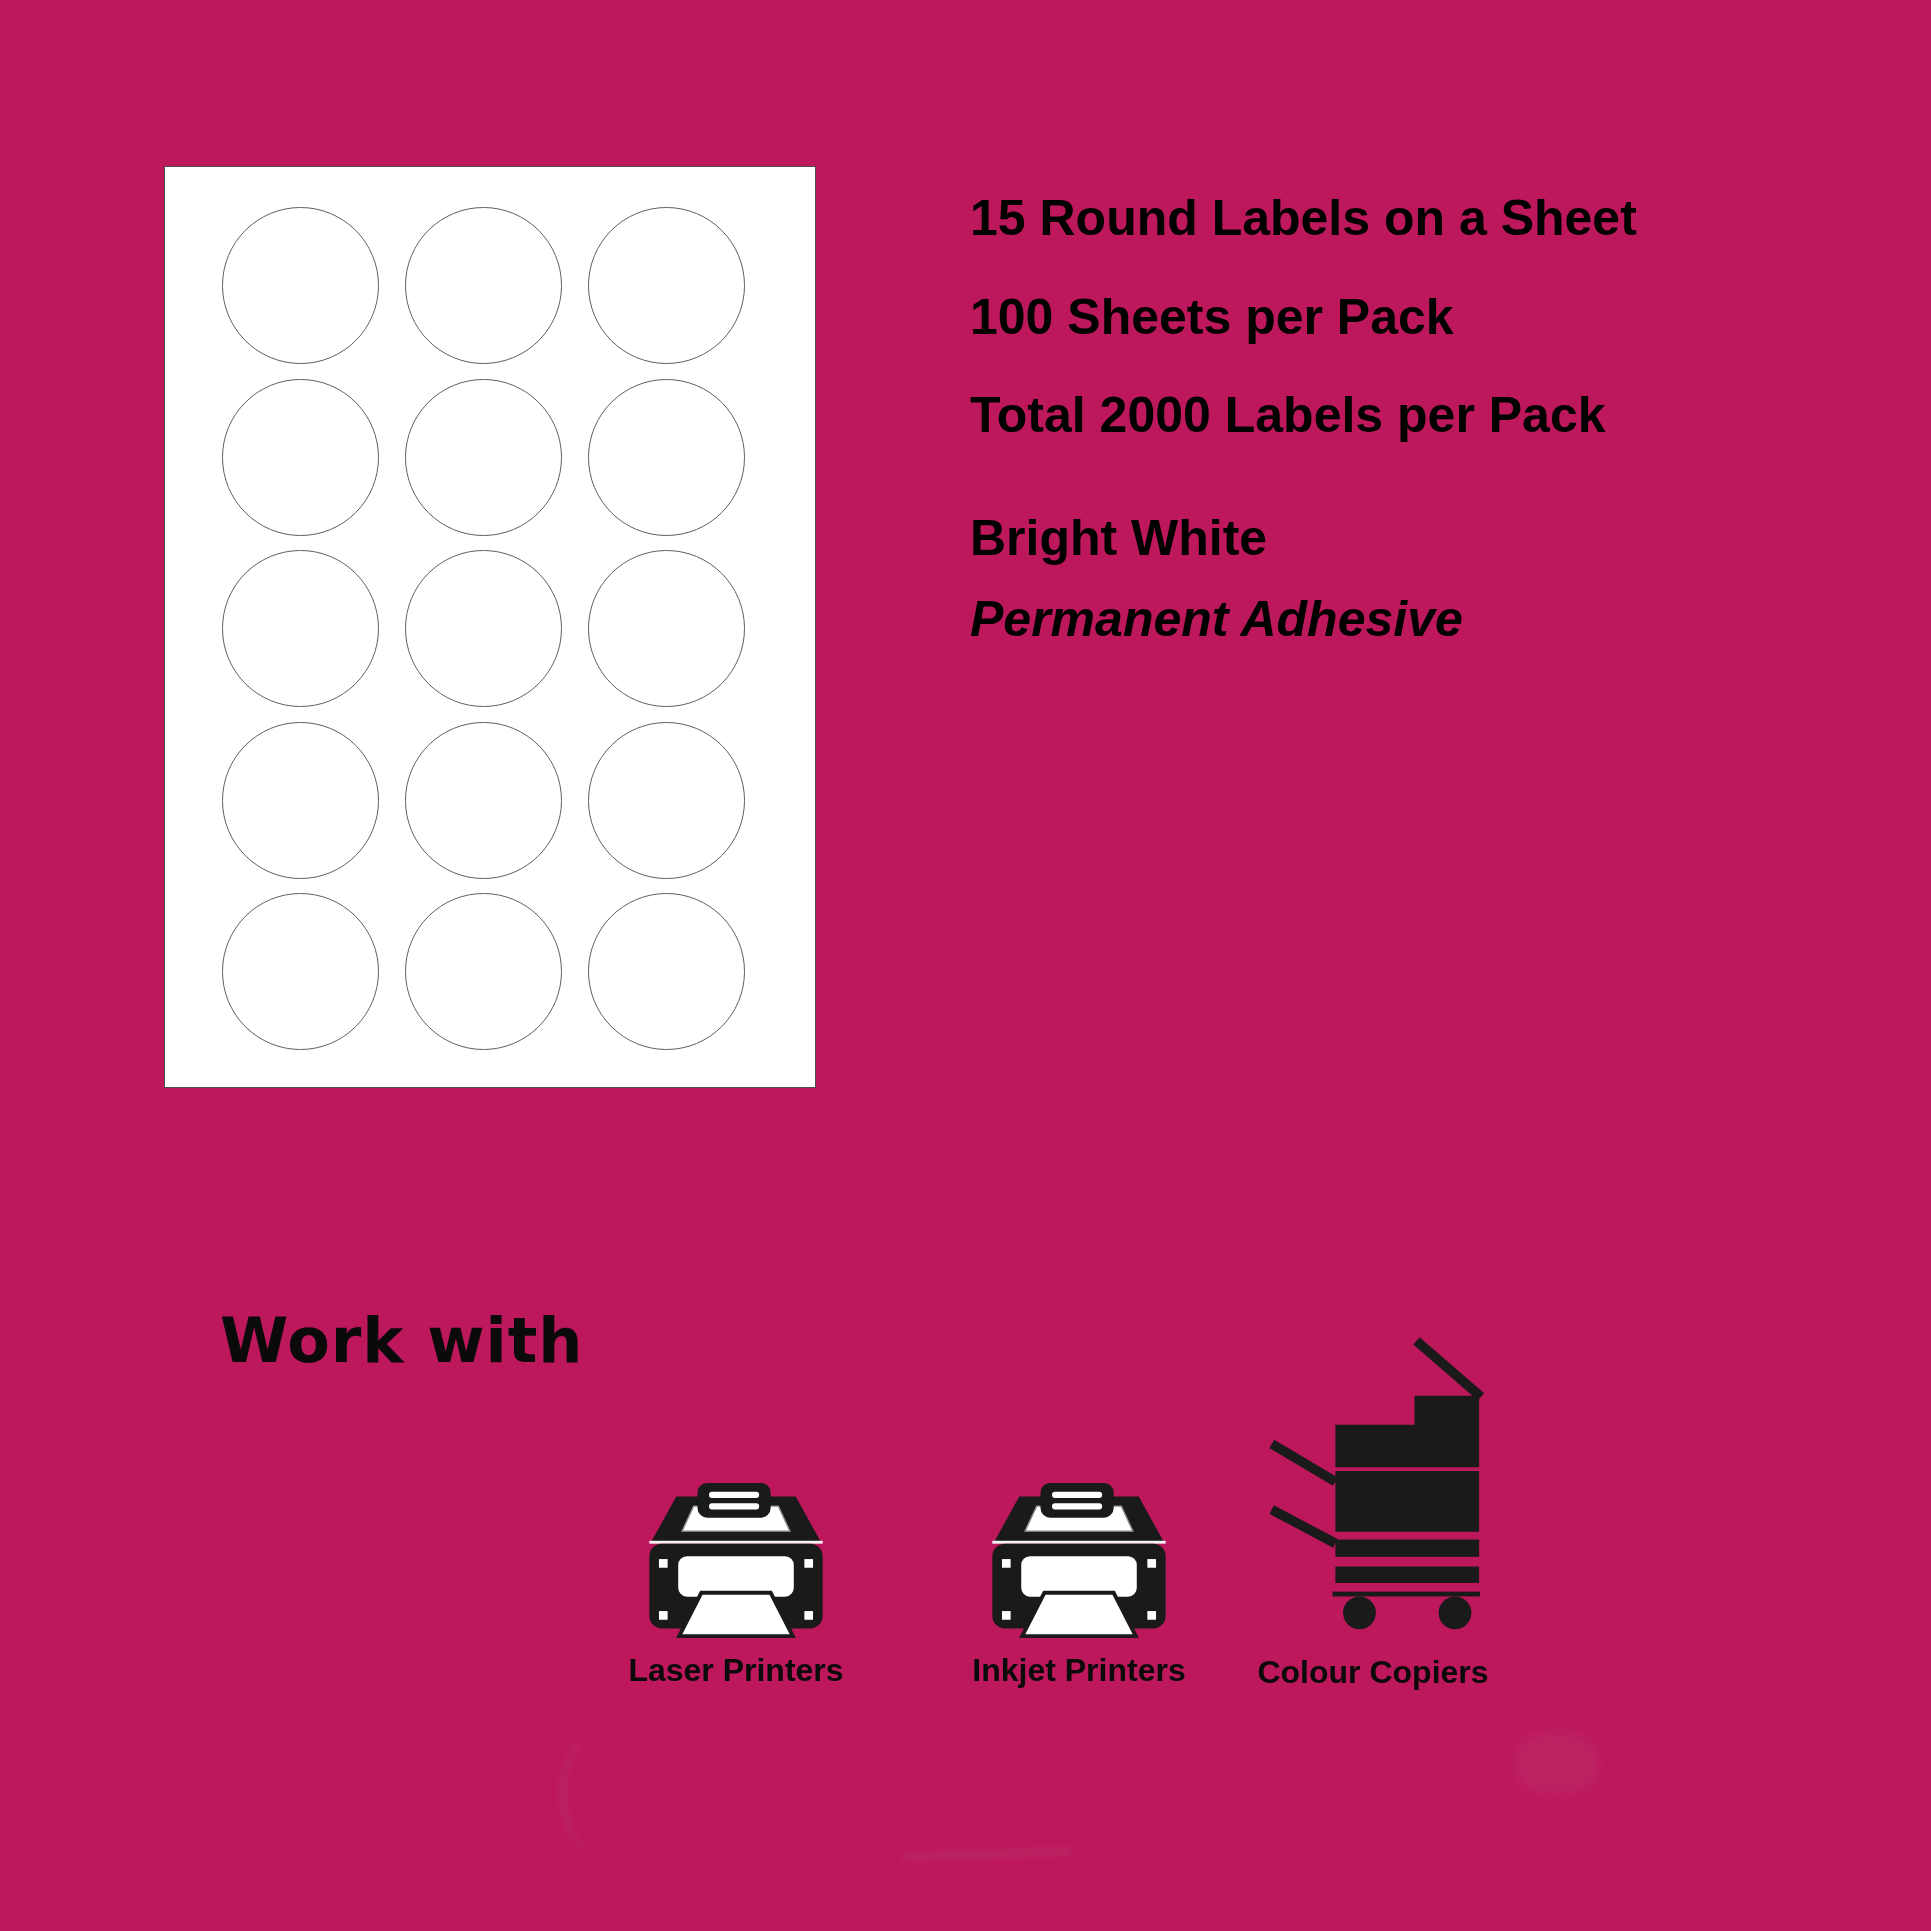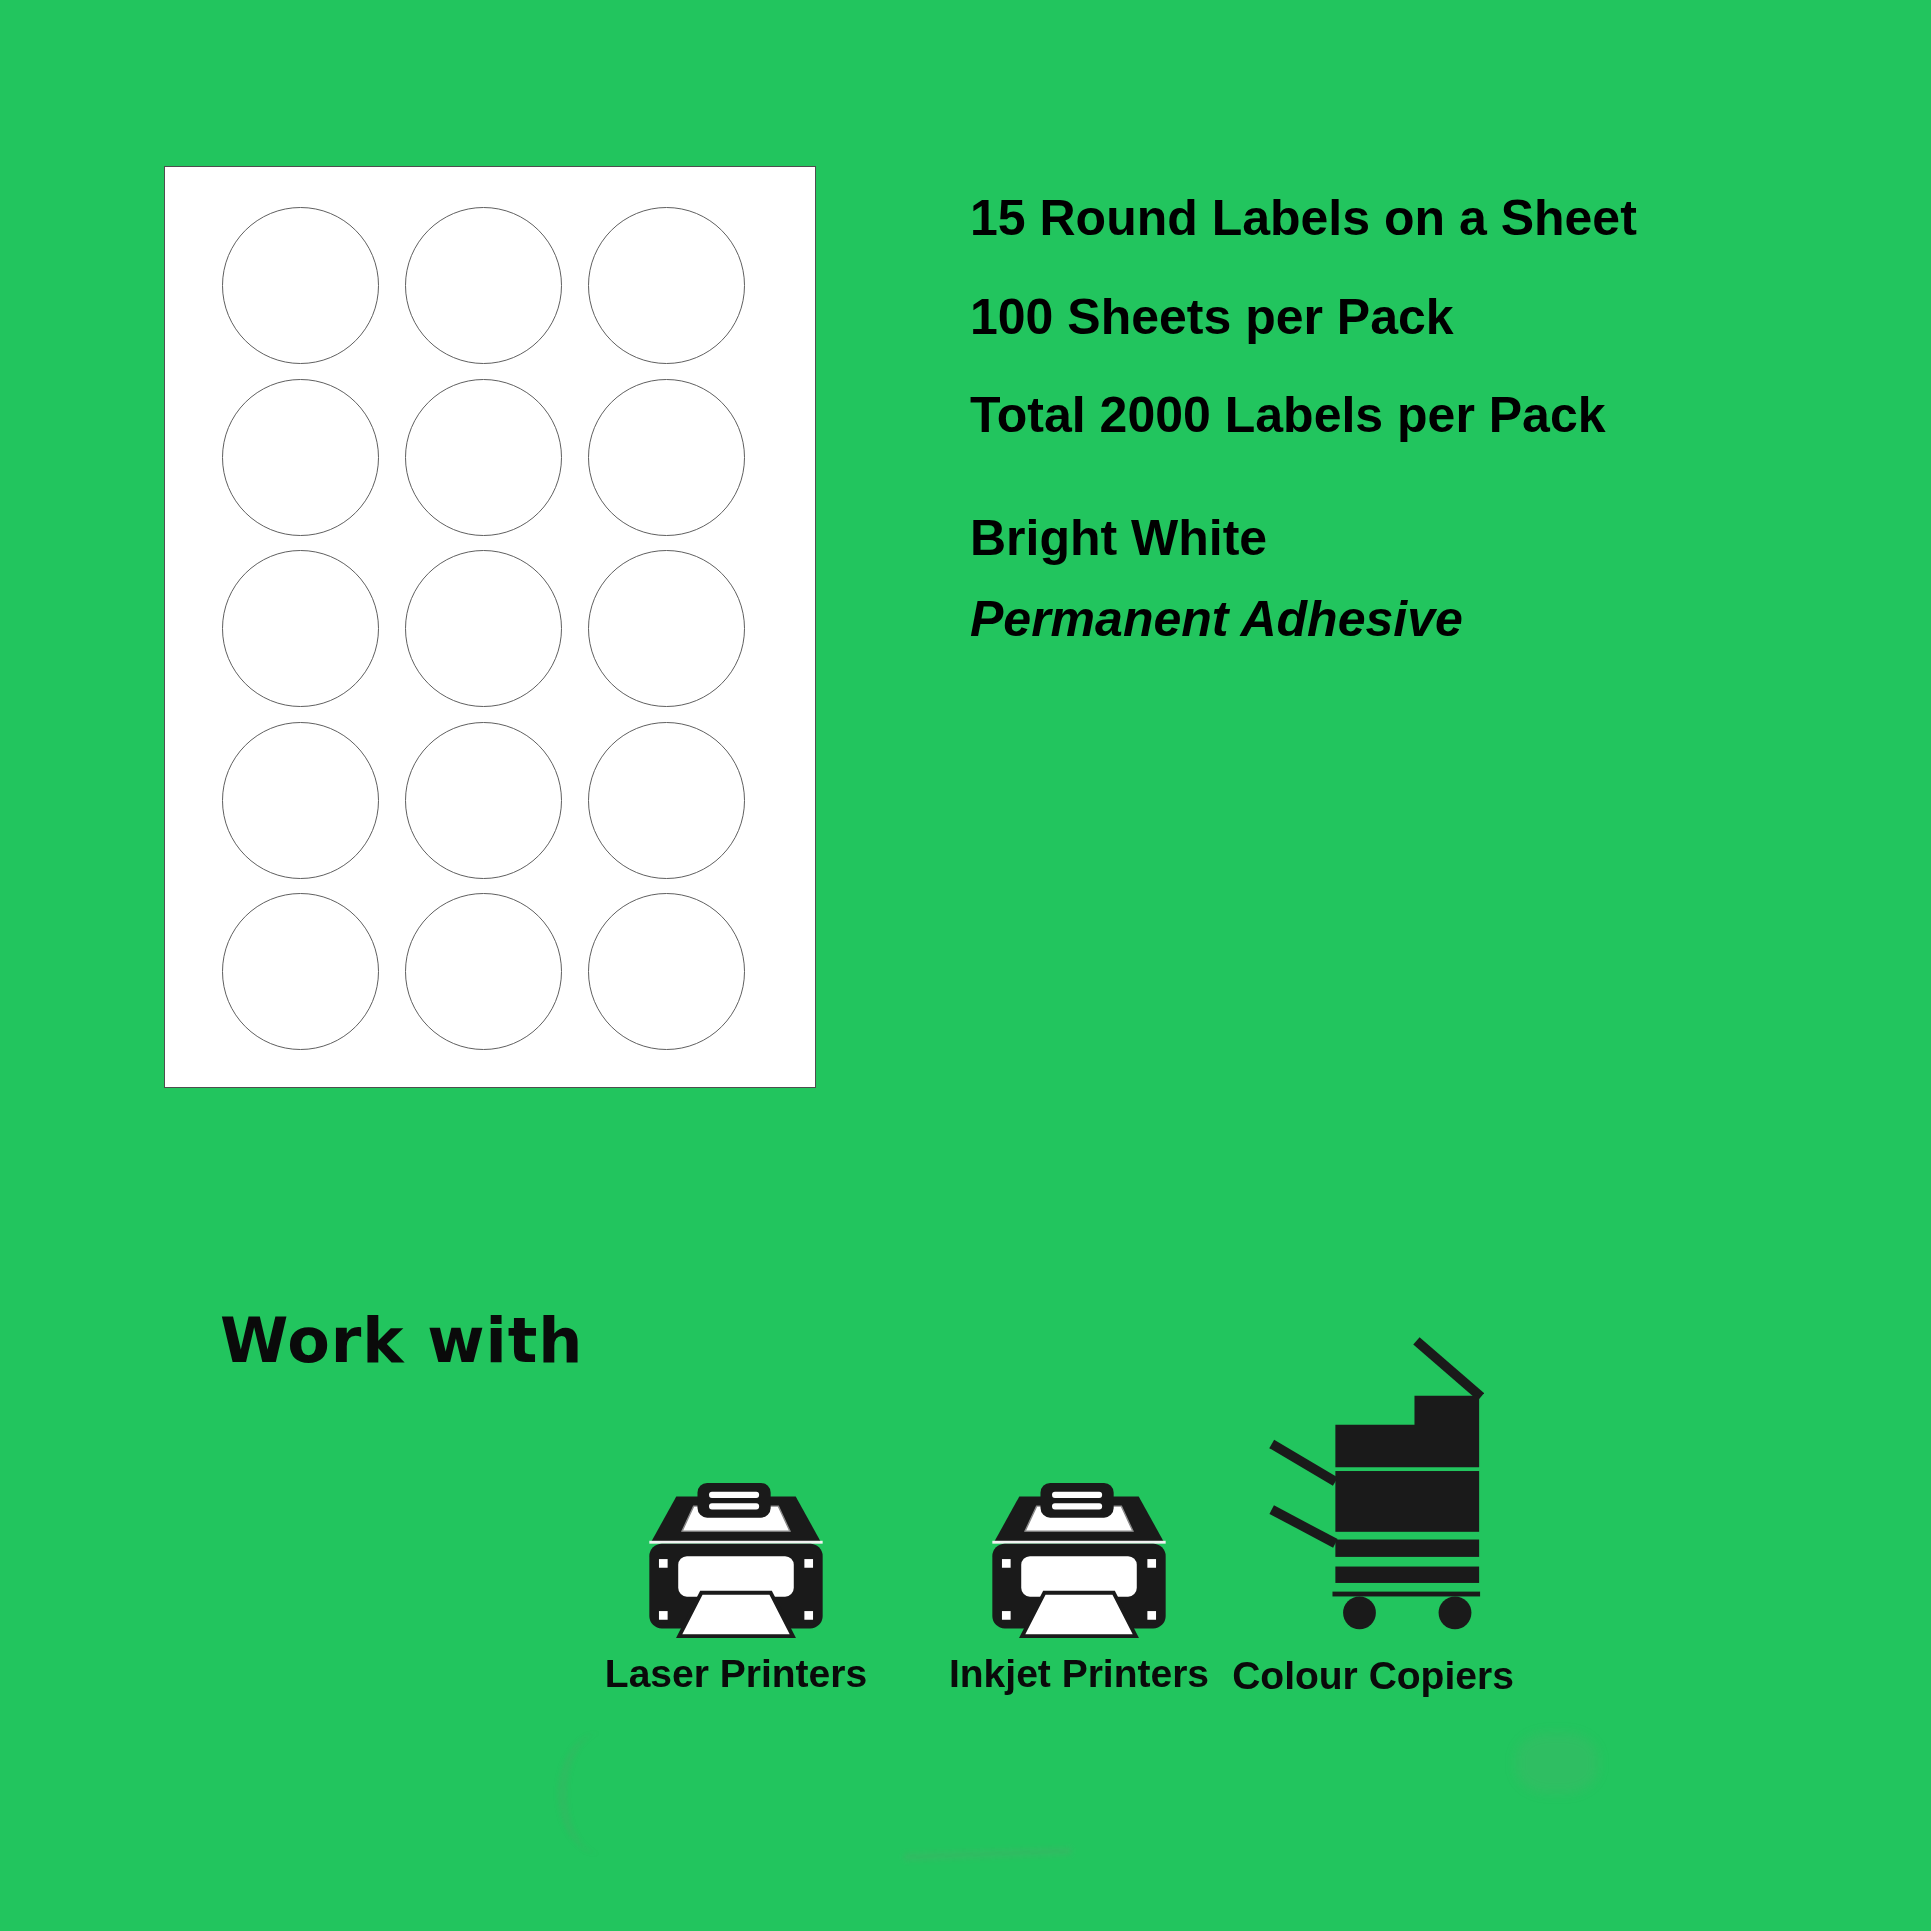--- a/index.html
+++ b/index.html
@@ -4,21 +4,21 @@
 <style>
   html, body {
     margin: 0;
     padding: 0;
     background: #ffffff;
   }
   .canvas {
     position: relative;
     width: 1931px;
     height: 1931px;
-    background: #22c55e;
+    background: #be185d;
     overflow: hidden;
     font-family: "Liberation Sans", sans-serif;
     color: #000000;
   }
 
   
   .sheet {
     position: absolute;
     left: 164px;
     top: 166px;
@@ -82,21 +82,21 @@
   
   .device {
     position: absolute;
   }
   .device .caption {
     position: absolute;
     left: 50%;
     transform: translateX(-50%);
     white-space: nowrap;
     font-weight: bold;
-    font-size: 39px;
+    font-size: 32px;
     line-height: 1.1;
     color: #0a0a0a;
     text-align: center;
   }
   .device-laser  { left: 649px;  top: 1483px; width: 174px; height: 156px; }
   .device-inkjet { left: 992px; top: 1483px; width: 174px; height: 156px; }
   .device-copier { left: 1262px; top: 1335px; width: 222px; height: 301px; }
   .device-laser .caption,
   .device-inkjet .caption { top: 170px; }
   .device-copier .caption { top: 320px; }

